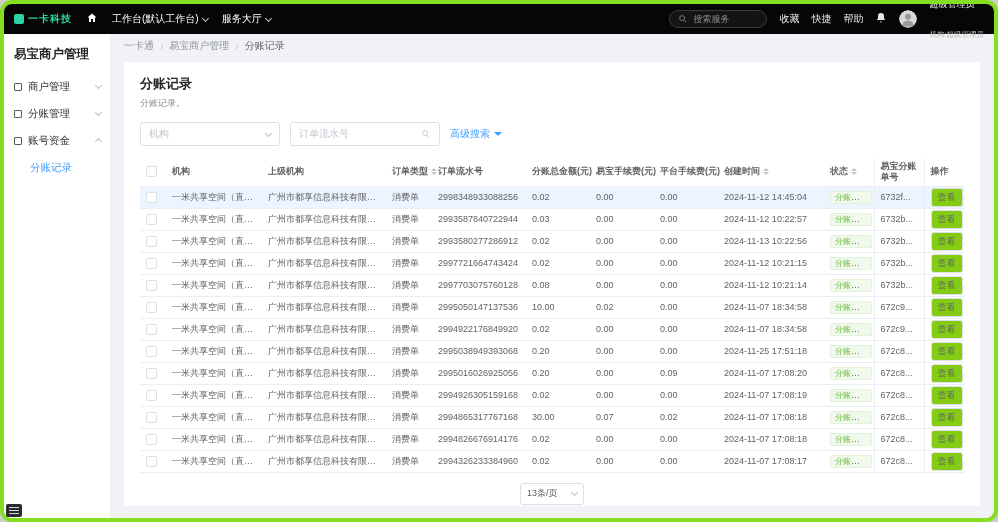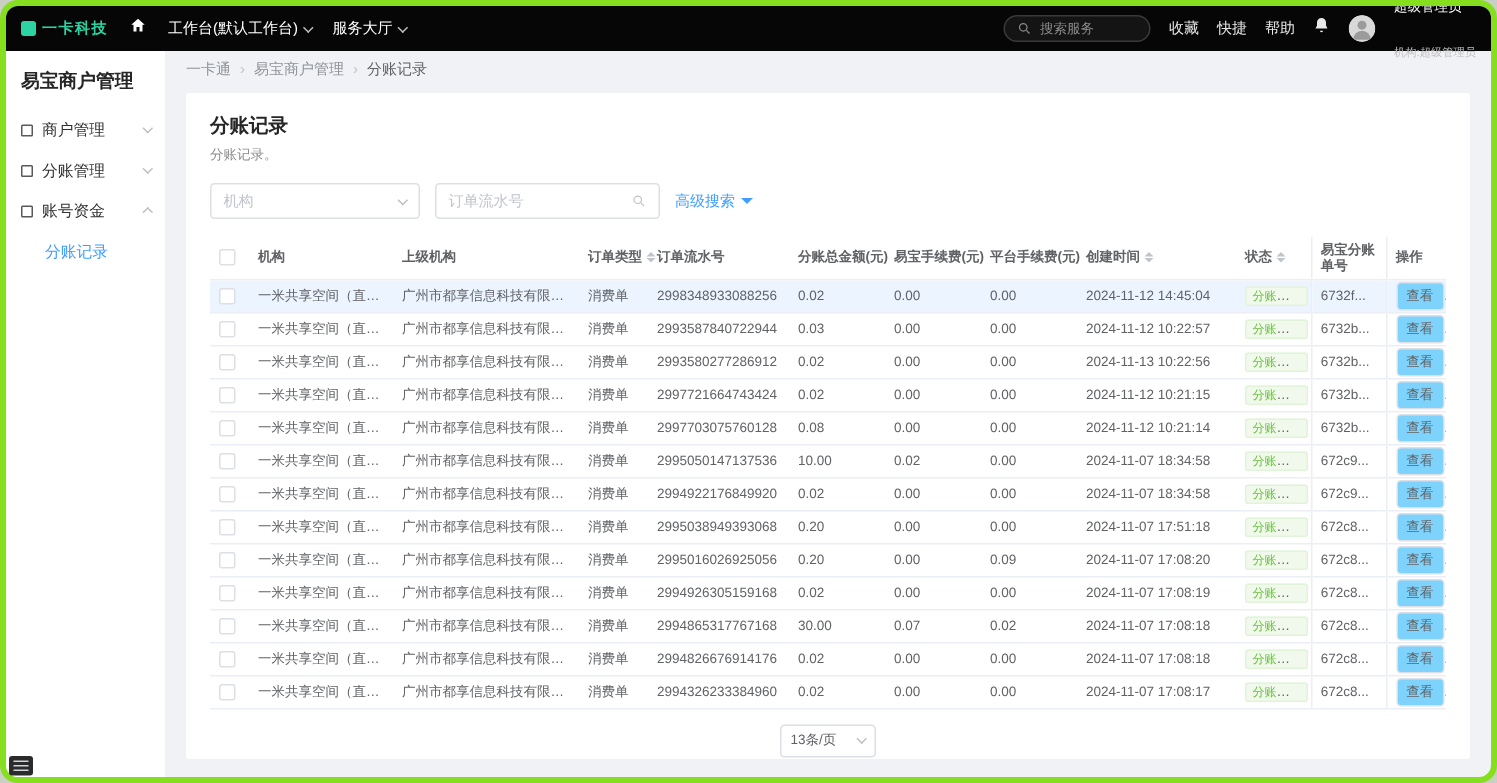--- a/index.html
+++ b/index.html
@@ -74,21 +74,21 @@
   th.c-action, td.c-action { border-left:1px solid #ebeef5; }
   th.c-split { white-space:normal; line-height:1.2; }
   tr.row-hover td { background:#ecf5ff; }
   .cb { width:11px; height:11px; border:1px solid #dcdfe6; border-radius:2px; background:#fff; display:inline-block;
         vertical-align:middle; cursor:pointer; }
   .sort { display:inline-flex; flex-direction:column; margin-left:3px; vertical-align:middle; cursor:pointer; }
   .sort i { width:0; height:0; border:3px solid transparent; display:block; }
   .sort .up { border-bottom-color:#c0c4cc; margin-bottom:1px; }
   .sort .down { border-top-color:#c0c4cc; }
   .badge { background:#f0f9eb; color:#67c23a; border:1px solid #e1f3d8; border-radius:2px; padding:1px 4px; font-size:8px; }
-  .view-btn { border:1px solid #dcdfe6; background:#7dd3fc; color:#606266; border-radius:3px; font-size:9px;
+  .view-btn { border:1px solid #dcdfe6; background:#84cc16; color:#606266; border-radius:3px; font-size:9px;
               padding:2px 6px; cursor:pointer; font-family:inherit; }
 
   
   .tfoot { display:flex; align-items:center; margin-top:10px;flex-direction:column; }
   .psize { width:64px; height:22px; border:1px solid #dcdfe6; border-radius:3px; display:flex; align-items:center;
            padding:0 6px; font-size:9px; color:#606266; background:#fff; }
   .psize .chev { margin-left:auto; }
   .total { font-size:10px; color:#606266; margin-left:10px; }
   .pager { margin-left:auto; display:flex; align-items:center; gap:5px; }
   .pbox { min-width:20px; height:20px; display:flex; align-items:center; justify-content:center; border-radius:2px;
@@ -355,21 +355,21 @@
                 </tr>
                 <tr>
                   <td><span class="cb"></span></td>
                   <td>一米共享空间（直营）</td>
                   <td>广州市都享信息科技有限公司</td>
                   <td>消费单</td>
                   <td>2995038949393068</td>
                   <td>0.20</td>
                   <td>0.00</td>
                   <td>0.00</td>
-                  <td>2024-11-07 17:51:18</td>
+                  <td>2024-11-25 17:51:18</td>
                   <td><span class="badge">分账成功</span></td>
                   <td class="c-split">672c8...</td>
                   <td class="c-action"><button class="view-btn">查看</button></td>
                 </tr>
                 <tr>
                   <td><span class="cb"></span></td>
                   <td>一米共享空间（直营）</td>
                   <td>广州市都享信息科技有限公司</td>
                   <td>消费单</td>
                   <td>2995016026925056</td>

